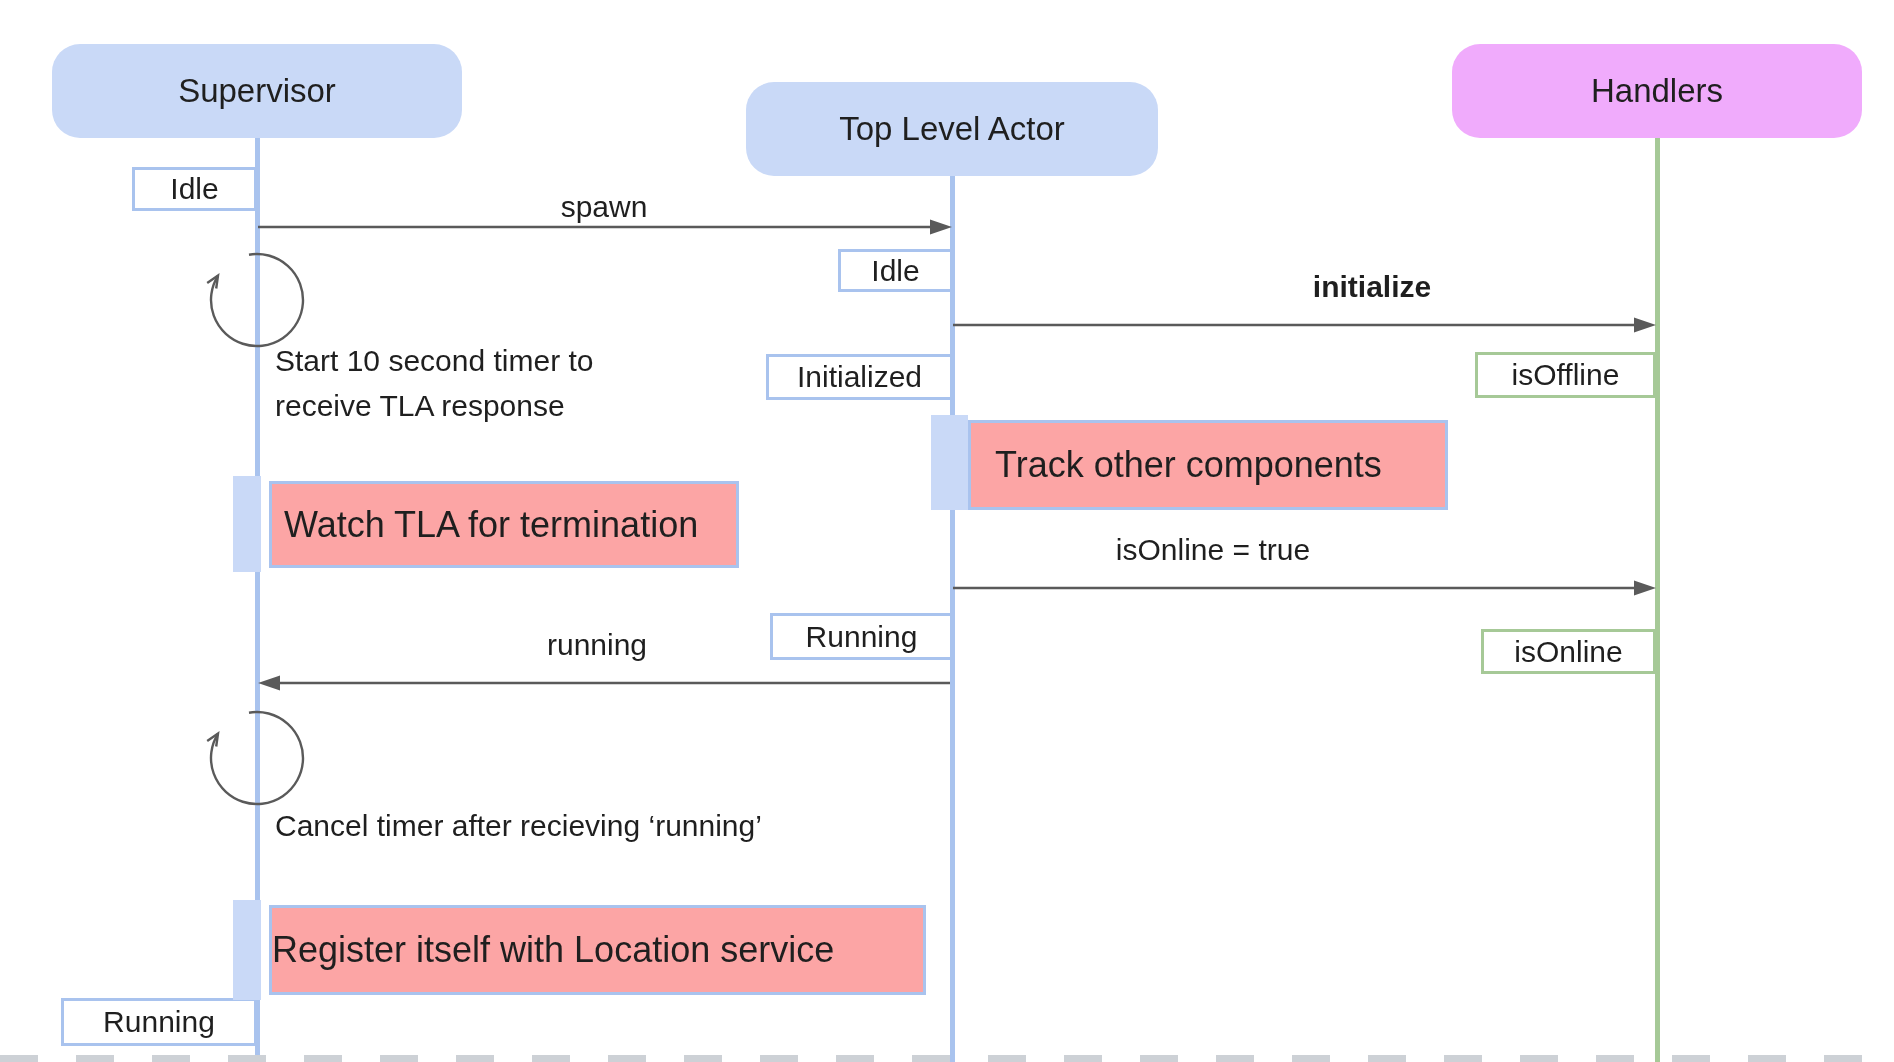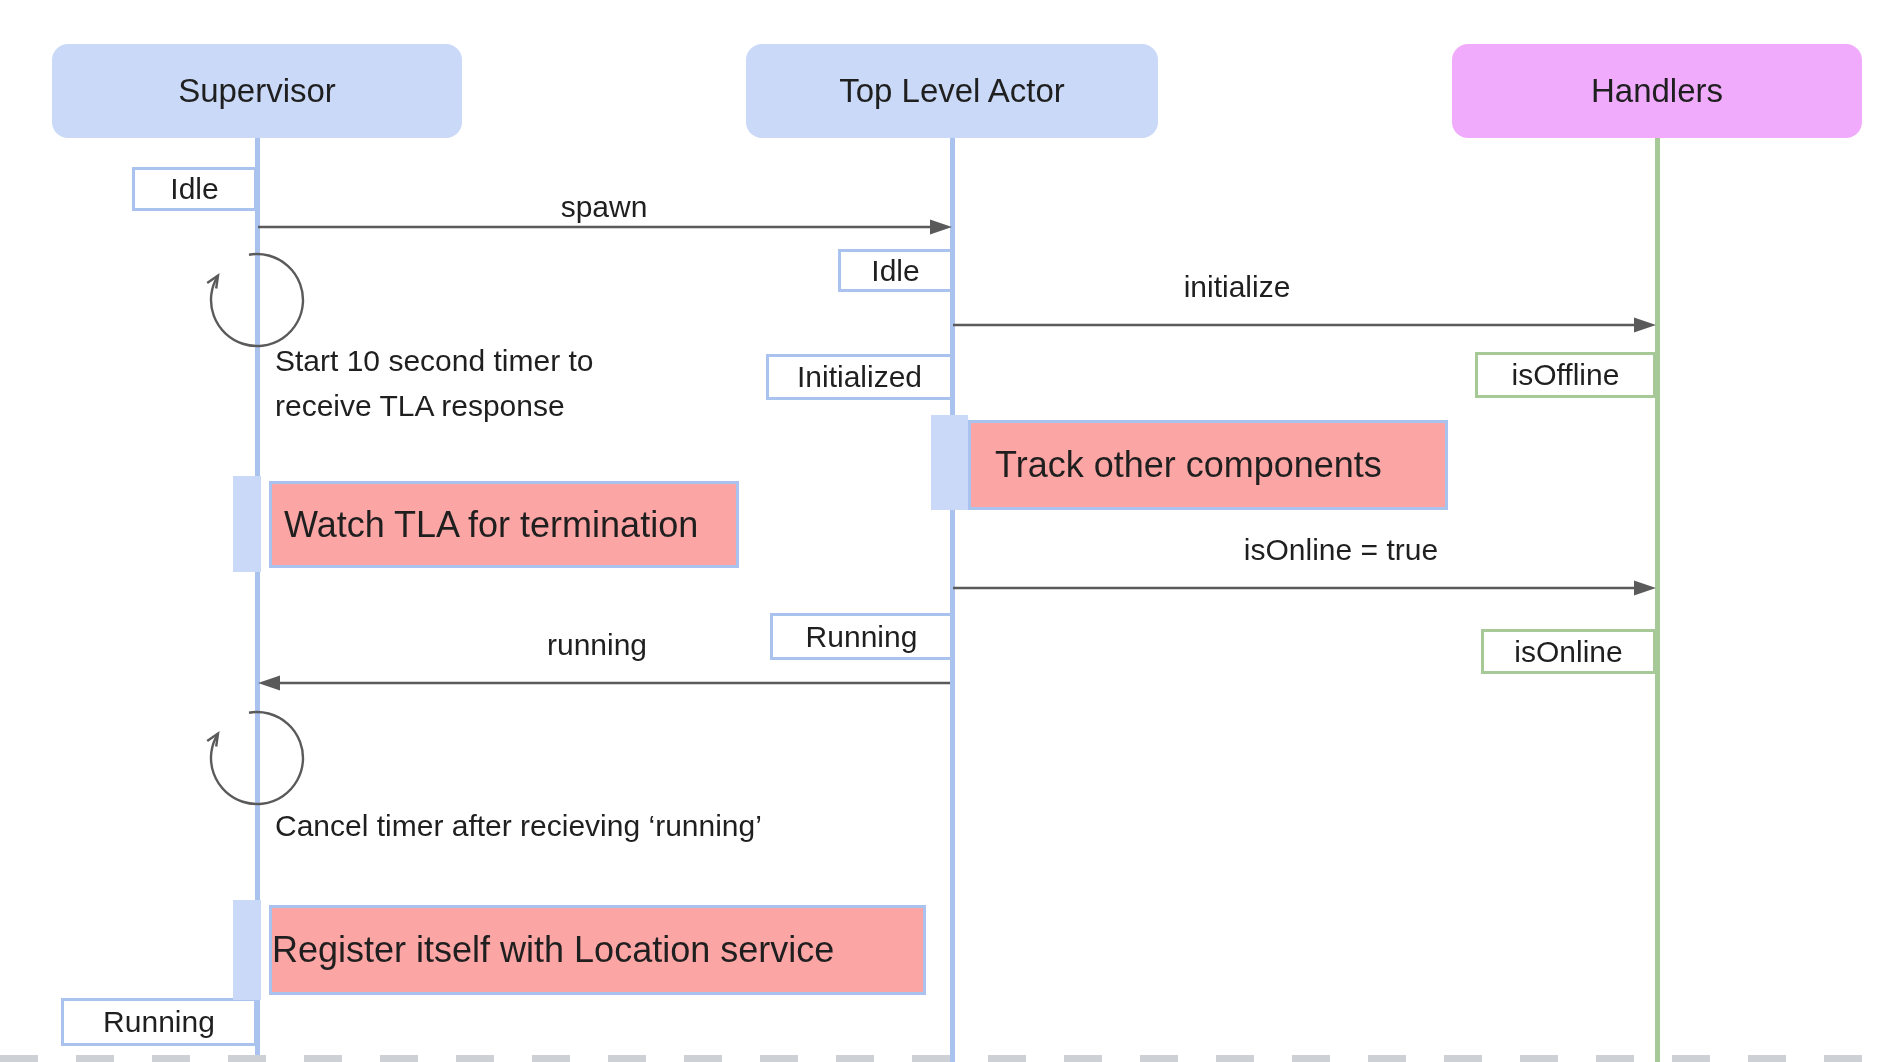--- a/index.html
+++ b/index.html
@@ -1,21 +1,21 @@
 <!DOCTYPE html>
 <html><head>
 <meta charset="utf-8">
 <style>
   html,body{margin:0;padding:0;background:#ffffff;}
   .stage{
     position:relative;width:1894px;height:1062px;background:#ffffff;overflow:hidden;
     font-family:"Liberation Sans","DejaVu Sans",sans-serif;color:#1f1f1f;
   }
   .actor-header{
-    position:absolute;top:44px;height:94px;border-radius:16px;
+    position:absolute;top:44px;height:94px;border-radius:28px;
     display:flex;align-items:center;justify-content:center;
     font-size:33px;color:#1f1f1f;
   }
   .actor-blue{background:#c9d9f7;}
   .actor-green{background:#f0abfc;}
   .lifeline{position:absolute;top:138px;bottom:0;width:5px;}
   .ll-blue{background:#a9c3ee;}
   .ll-green{background:#a6c997;}
   .sbox{
     position:absolute;background:#ffffff;border:3px solid #a9c3ee;box-sizing:border-box;
@@ -73,30 +73,30 @@
 
     <g>
       <path d="M 249 712.7 A 46 46 0 1 1 218 733.6" fill="none" stroke="#5a5a5a" stroke-width="2.4"></path>
       <polyline points="216.2,746.5 218,733.6 207.2,740.9" fill="none" stroke="#5a5a5a" stroke-width="2.4"></polyline>
     </g>
   </svg>
 
   <div class="actor-header actor-blue" style="left:52px;width:410px;">
     <span>Supervisor</span>
   </div>
-  <div class="actor-header actor-blue" style="left:746px;width:412px;">
+  <div class="actor-header actor-blue" style="left:746px;width:412px;margin-top:38px;">
     <span>Top Level Actor</span>
   </div>
   <div class="actor-header actor-green" style="left:1452px;width:410px;">
     <span>Handlers</span>
   </div>
 
   <div class="msg-label" style="left:604px;top:190px;">spawn</div>
-  <div class="msg-label" style="left:1237px;top:270px;">initialize</div>
-  <div class="msg-label" style="left:1341px;top:533px;">isOnline = true</div>
+  <div class="msg-label" style="left:1372px;top:270px;font-weight:bold;">initialize</div>
+  <div class="msg-label" style="left:1213px;top:533px;">isOnline = true</div>
   <div class="msg-label" style="left:597px;top:628px;">running</div>
 
   <div class="sbox" style="left:132px;top:167px;width:125px;height:44px;">
     <span>Idle</span>
   </div>
   <div class="sbox" style="left:838px;top:249px;width:115px;height:43px;">
     <span>Idle</span>
   </div>
   <div class="sbox" style="left:766px;top:354px;width:187px;height:46px;">
     <span>Initialized</span>

